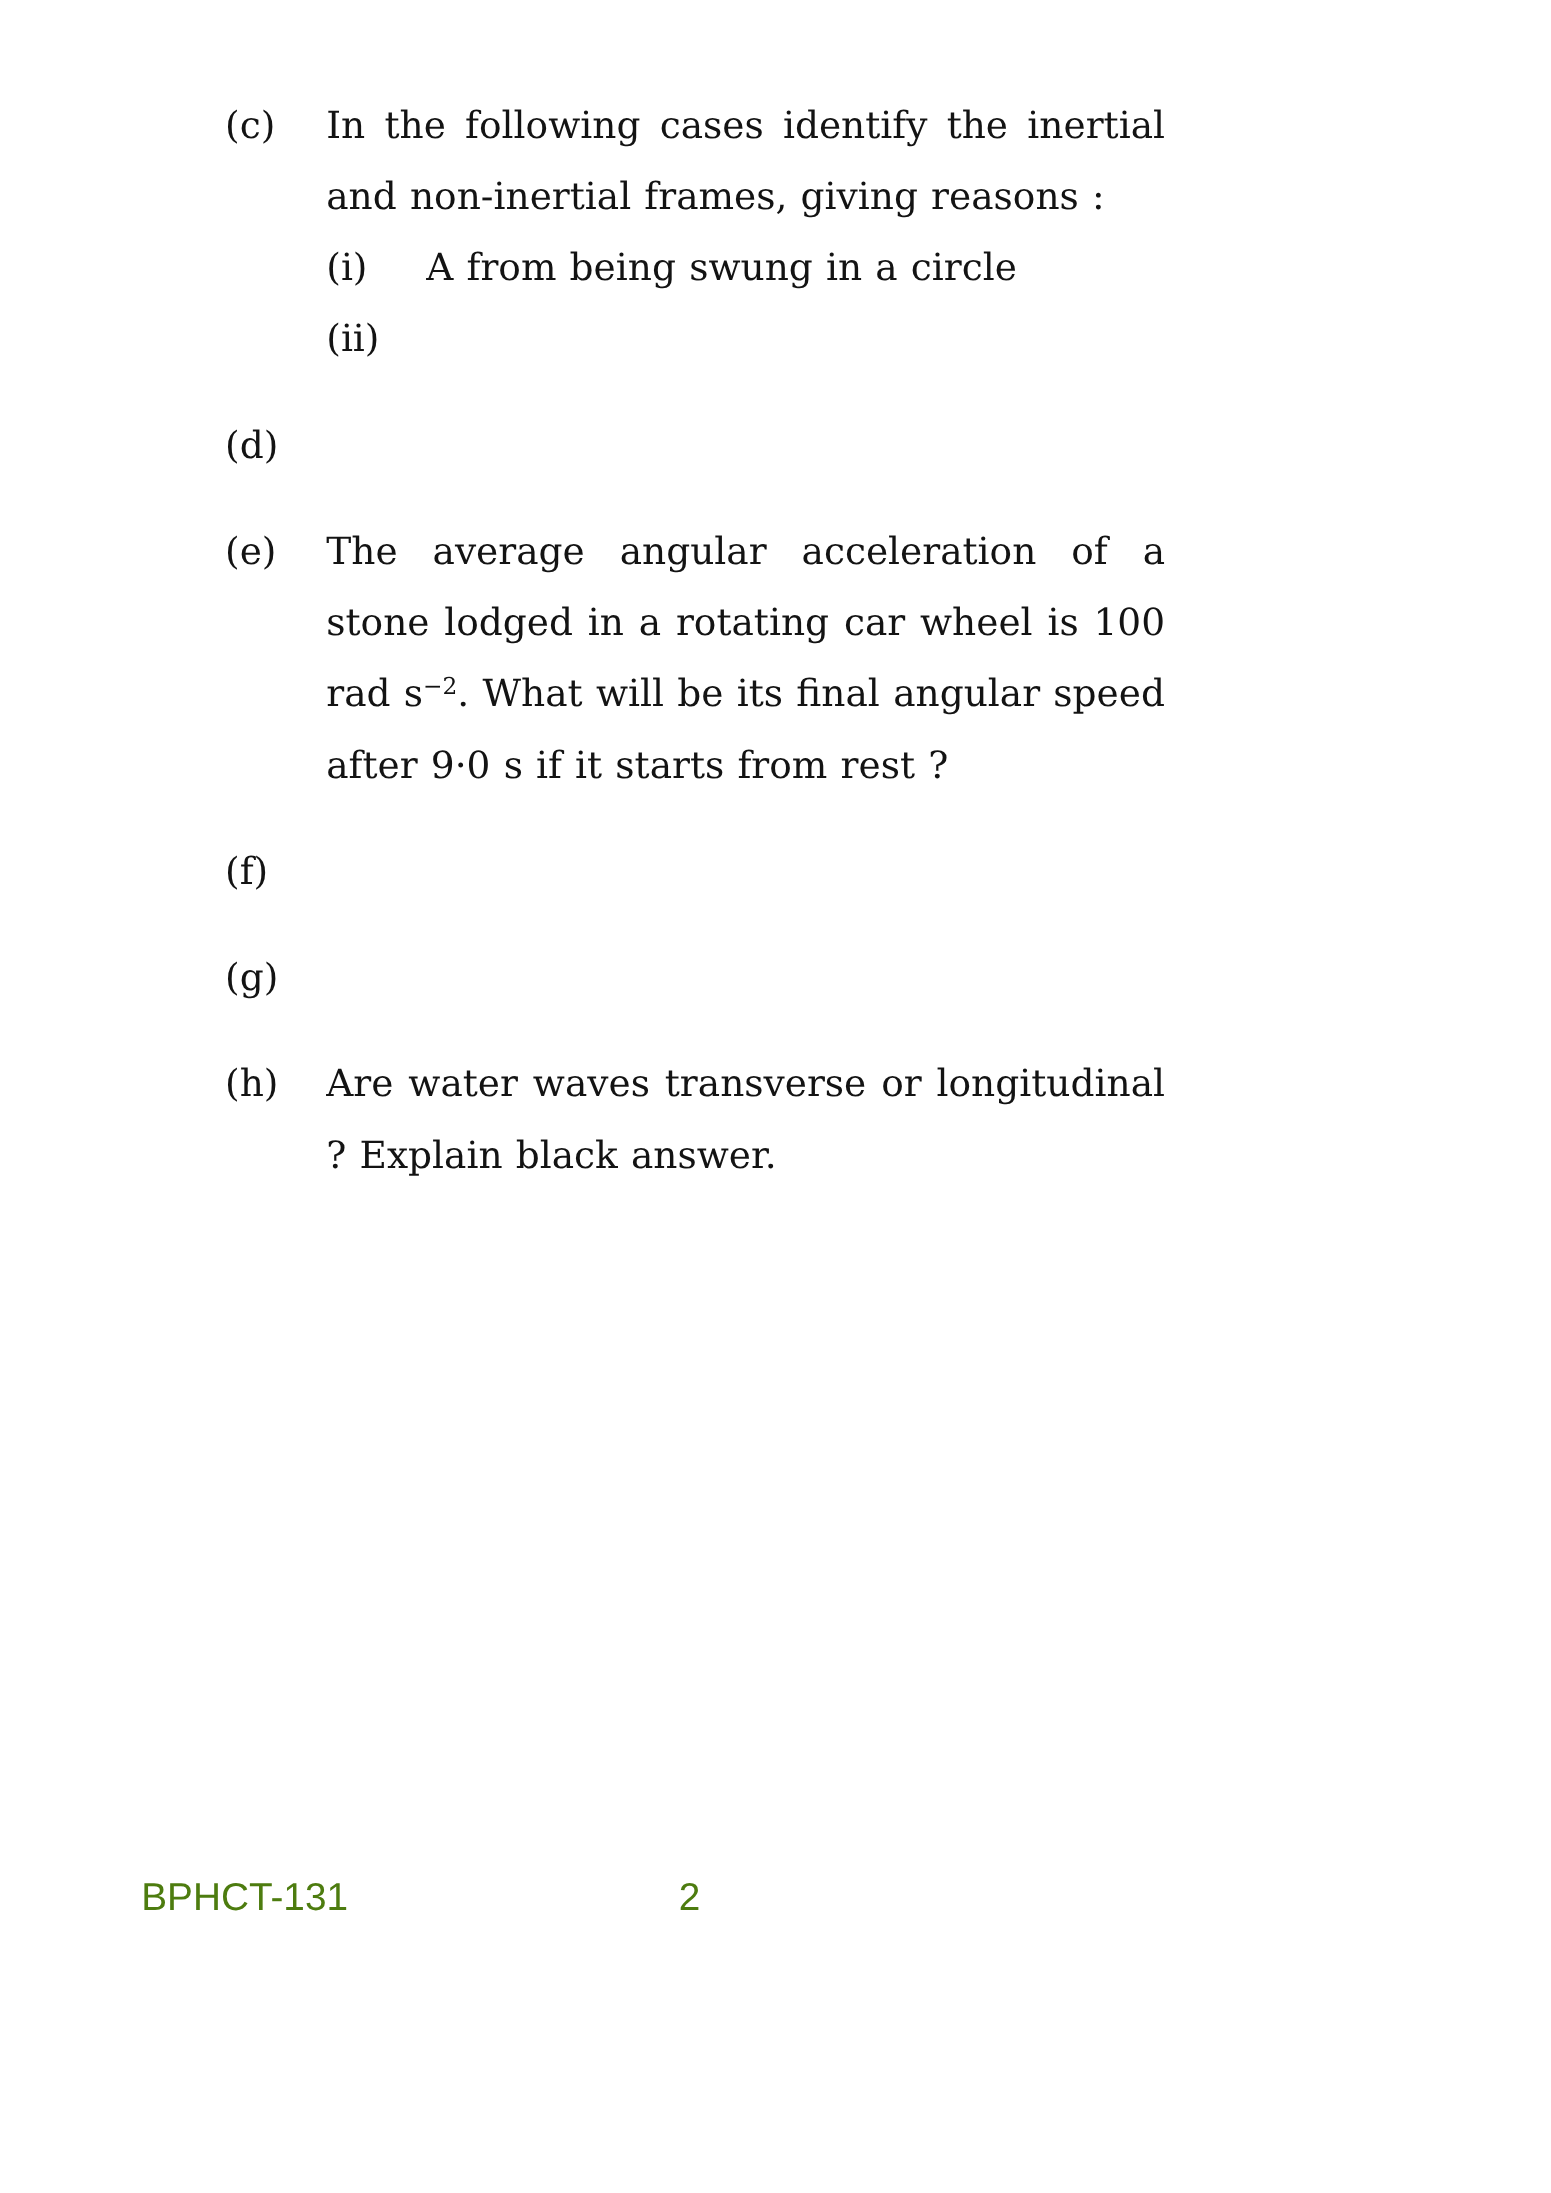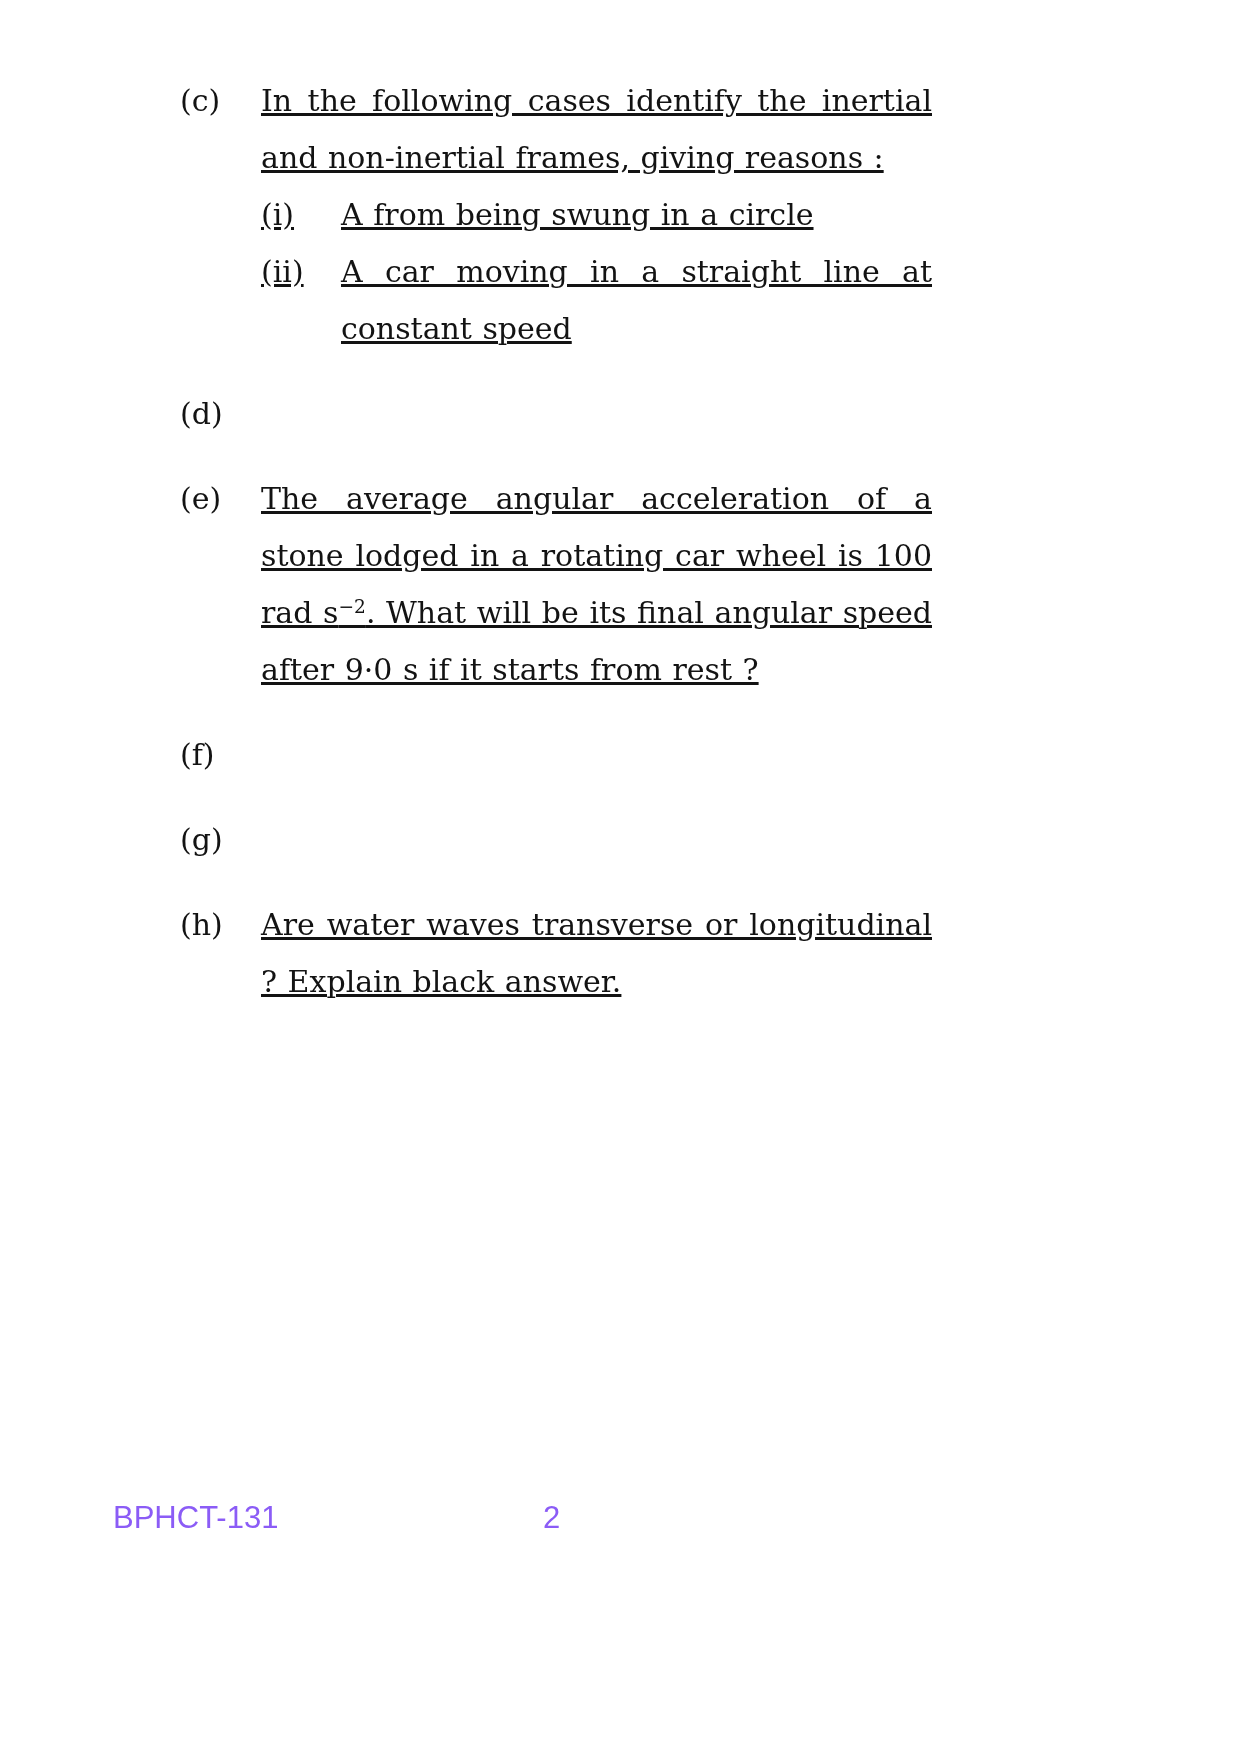--- a/index.html
+++ b/index.html
@@ -24,21 +24,21 @@
     display: flex;
     align-items: flex-start;
     margin-bottom: 28px;
   }
   .q-label {
     flex: 0 0 81px;
     width: 81px;
     font-size: 30px;
     line-height: 57px;
   }
-  .q-body { flex: 1; min-width: 0; text-decoration: underline; }
+  .q-body { flex: 1; min-width: 0; }
   .q-text {
     font-size: 30px;
     line-height: 57px;
     text-align: justify;
     word-spacing: 1px;
   }
   .subitem { display: flex; align-items: flex-start; }
   .sub-label {
     flex: 0 0 80px;
     width: 80px;
@@ -60,41 +60,40 @@
     line-height: 0;
   }
   .footer {
     position: absolute;
     top: 1500px;
     left: 0;
     width: 100%;
     height: 50px;
     font-family: "Liberation Sans", sans-serif;
     font-size: 31px;
-    color: #8b5cf6;
+    color: #4d7c0f;
   }
   .footer-code { position: absolute; left: 113px; top: 0; }
   .footer-page { position: absolute; left: 543px; top: 0; }
 </style>
 </head>
 <body>
 
 <div class="page">
   <main class="content">
       <section class="question">
         <div class="q-label">(c)</div>
         <div class="q-body">
           <p class="q-text"><span class="run">In the following cases identify the inertial and non-inertial frames, giving reasons :</span></p>
           <div class="subitem">
             <div class="sub-label">(i)</div>
             <p class="sub-text"><span class="run">A from being swung in a circle</span></p>
           </div>
           <div class="subitem">
             <div class="sub-label">(ii)</div>
-            <p class="sub-text"><span class="run">A car moving in a straight line at constant speed</span></p>
           </div>
         </div>
       </section>
       <section class="question">
         <div class="q-label">(d)</div>
       </section>
       <section class="question">
         <div class="q-label">(e)</div>
         <div class="q-body">
           <p class="q-text"><span class="run">The average angular acceleration of a stone lodged in a rotating car wheel is 100 rad s</span><span class="sup">−2</span><span class="run">. What will be its final angular speed after 9·0 s if it starts from rest ?</span></p>

